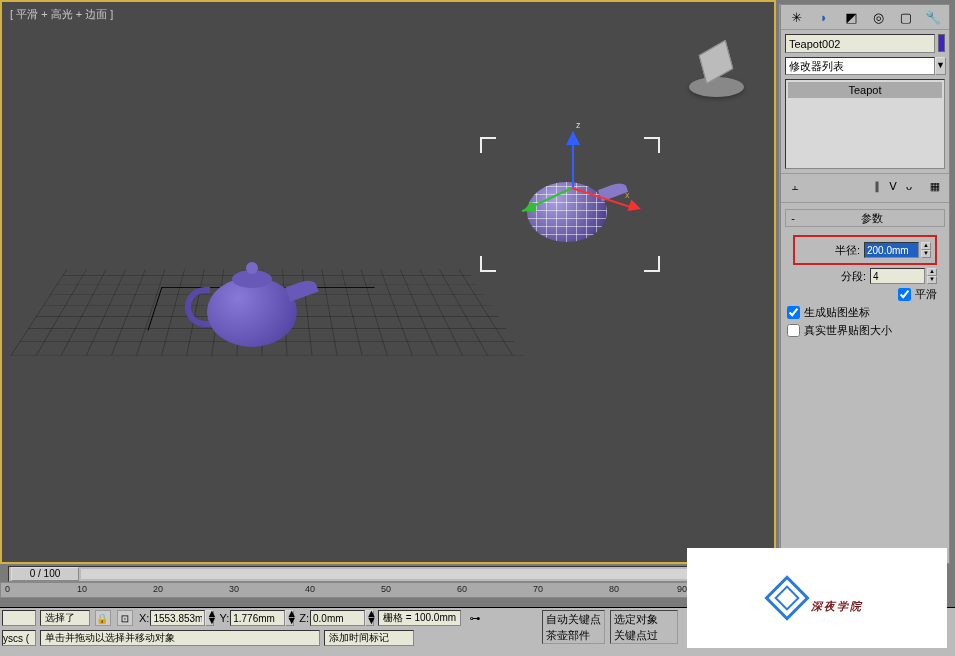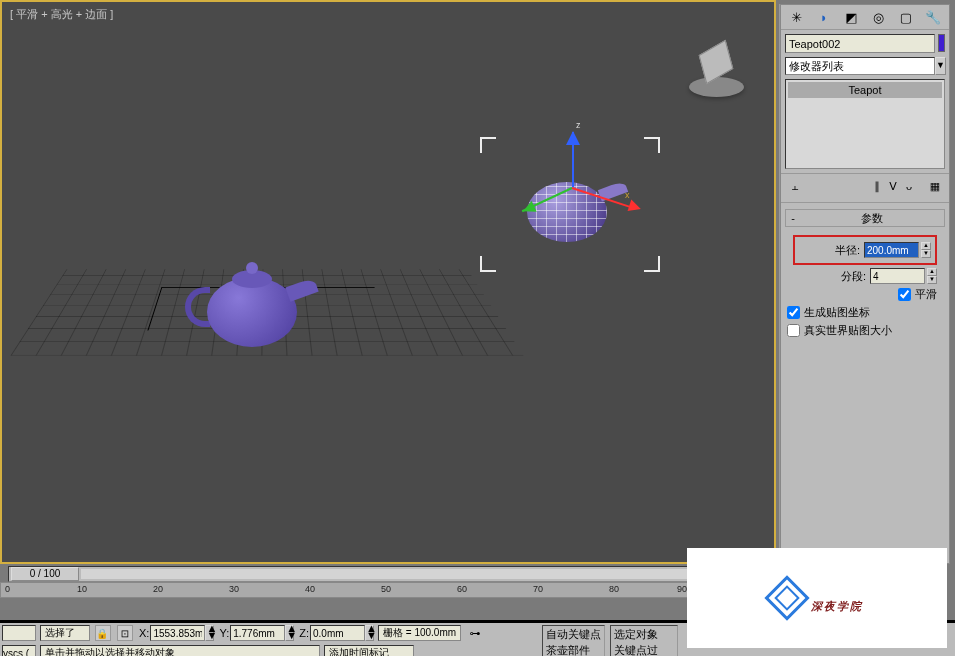--- a/index.html
+++ b/index.html
@@ -66,21 +66,21 @@
 .check-row input { width:13px; height:13px; }
 .group-box { border:1px solid #888; margin:4px 6px; padding:4px 4px 4px 14px; position:relative; }
 .group-box .group-title { position:absolute; top:-7px; left:6px; background:#bbb; padding:0 3px; font-size:11px; }
 .timeline-area { position:absolute; top:566px; left:0; width:776px; }
 .frame-slider { display:flex; align-items:center; height:16px; background:#bbb; border:1px inset #888;margin-left:8px; }
 .frame-slider .knob { width:68px; height:14px; background:#ccc; border:1px outset #ddd; text-align:center; font-size:10px; line-height:12px; margin-left:2px; }
 .frame-slider .track { flex:1; height:10px; background:#d4d4d4; margin:0 2px; }
 .frame-slider .endbtn { width:14px; height:14px; background:#ccc; border:1px outset #ddd; text-align:center; line-height:12px; }
 .ruler { height:16px; background:#aaa; border:1px solid #888; display:flex; position:relative; }
 .ruler span { position:absolute; font-size:9px; color:#222; top:1px; }
-.bottom-bar { position:absolute; bottom:0; left:0; width:955px; height:36px; background:#bbb; border-top:3px solid #000000; }
+.bottom-bar { position:absolute; bottom:0; left:0; width:955px; height:49px; background:#bbb; border-top:1px solid #000000; }
 .bottom-row1 { display:flex; align-items:center; height:20px; padding:0 2px; gap:4px; }
 .bottom-row2 { display:flex; align-items:center; height:20px; padding:0 2px; gap:4px; }
 .mini-input { width:30px; height:16px; background:#e8e8d8; border:1px inset #888; font-size:10px; padding:0 0; }
 .coord-group { display:flex; align-items:center; gap:0; }
 .coord-group label { font-size:11px; margin:0 1px; }
 .coord-group input { width:55px; height:16px; background:#e8e8d8; border:1px inset #888; font-size:10px; padding:0 2px; }
 .coord-group .sp { width:9px; height:16px; background:#ccc; border:1px outset #ddd; font-size:7px; display:flex; flex-direction:column; }
 .coord-group .sp span{height:7px;line-height:5px;text-align:center;}
 .grid-info { background:#e8e8d8; border:1px inset #888; height:16px; padding:0 4px; font-size:10px; line-height:14px; }
 .sel-box { width: 50px; }

